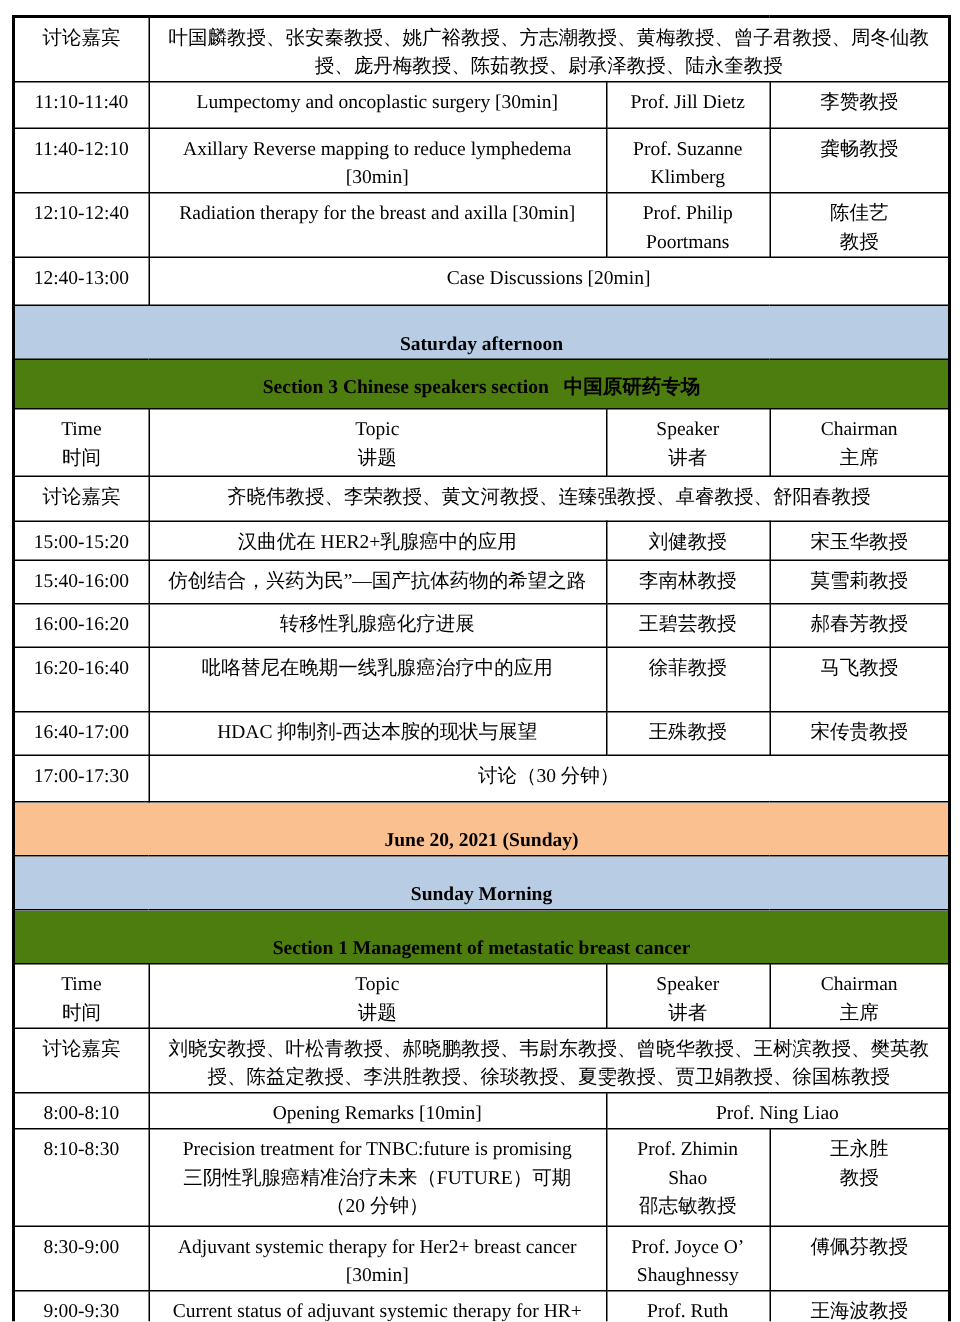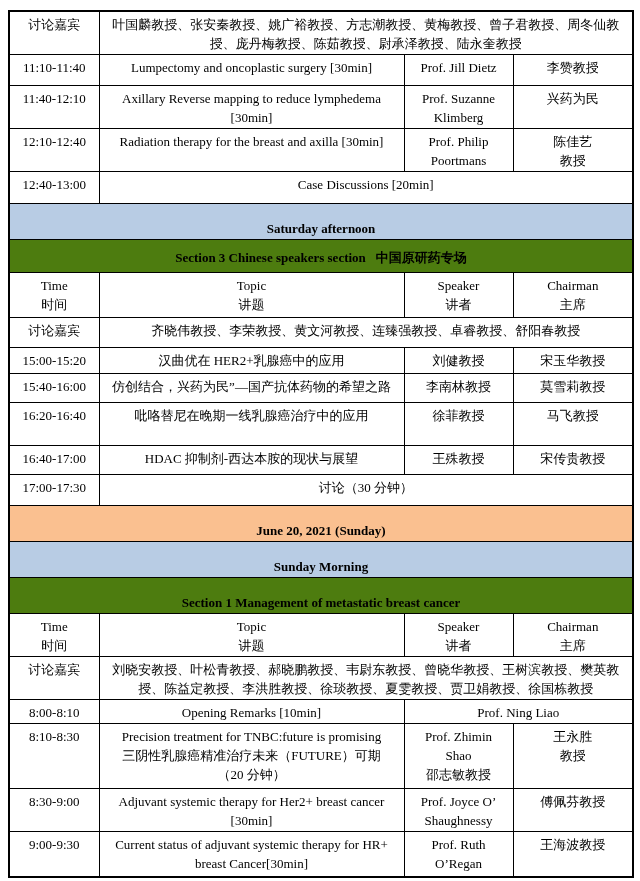--- a/index.html
+++ b/index.html
@@ -65,21 +65,21 @@
       <td>Lumpectomy and oncoplastic surgery [30min]</td>
       <td>Prof. Jill Dietz</td>
       <td>李赞教授</td>
     </tr>
     <tr style="height:41px">
       <td>11:40-12:10</td>
       <td>Axillary Reverse mapping to reduce lymphedema
 [30min]</td>
       <td>Prof. Suzanne
 Klimberg</td>
-      <td>兴药为民</td>
+      <td>龚畅教授</td>
     </tr>
     <tr style="height:40px">
       <td>12:10-12:40</td>
       <td>Radiation therapy for the breast and axilla [30min]</td>
       <td>Prof. Philip
 Poortmans</td>
       <td>陈佳艺
 教授</td>
     </tr>
     <tr style="height:32px">
@@ -113,20 +113,26 @@
       <td>15:00-15:20</td>
       <td>汉曲优在 HER2+乳腺癌中的应用</td>
       <td>刘健教授</td>
       <td>宋玉华教授</td>
     </tr>
     <tr style="height:29px">
       <td>15:40-16:00</td>
       <td>仿创结合，兴药为民”—国产抗体药物的希望之路</td>
       <td>李南林教授</td>
       <td>莫雪莉教授</td>
+    </tr>
+    <tr style="height:29px">
+      <td>16:00-16:20</td>
+      <td>转移性乳腺癌化疗进展</td>
+      <td>王碧芸教授</td>
+      <td>郝春芳教授</td>
     </tr>
     <tr style="height:43px">
       <td>16:20-16:40</td>
       <td>吡咯替尼在晚期一线乳腺癌治疗中的应用</td>
       <td>徐菲教授</td>
       <td>马飞教授</td>
     </tr>
     <tr style="height:29px">
       <td>16:40-17:00</td>
       <td>HDAC 抑制剂-西达本胺的现状与展望</td>

